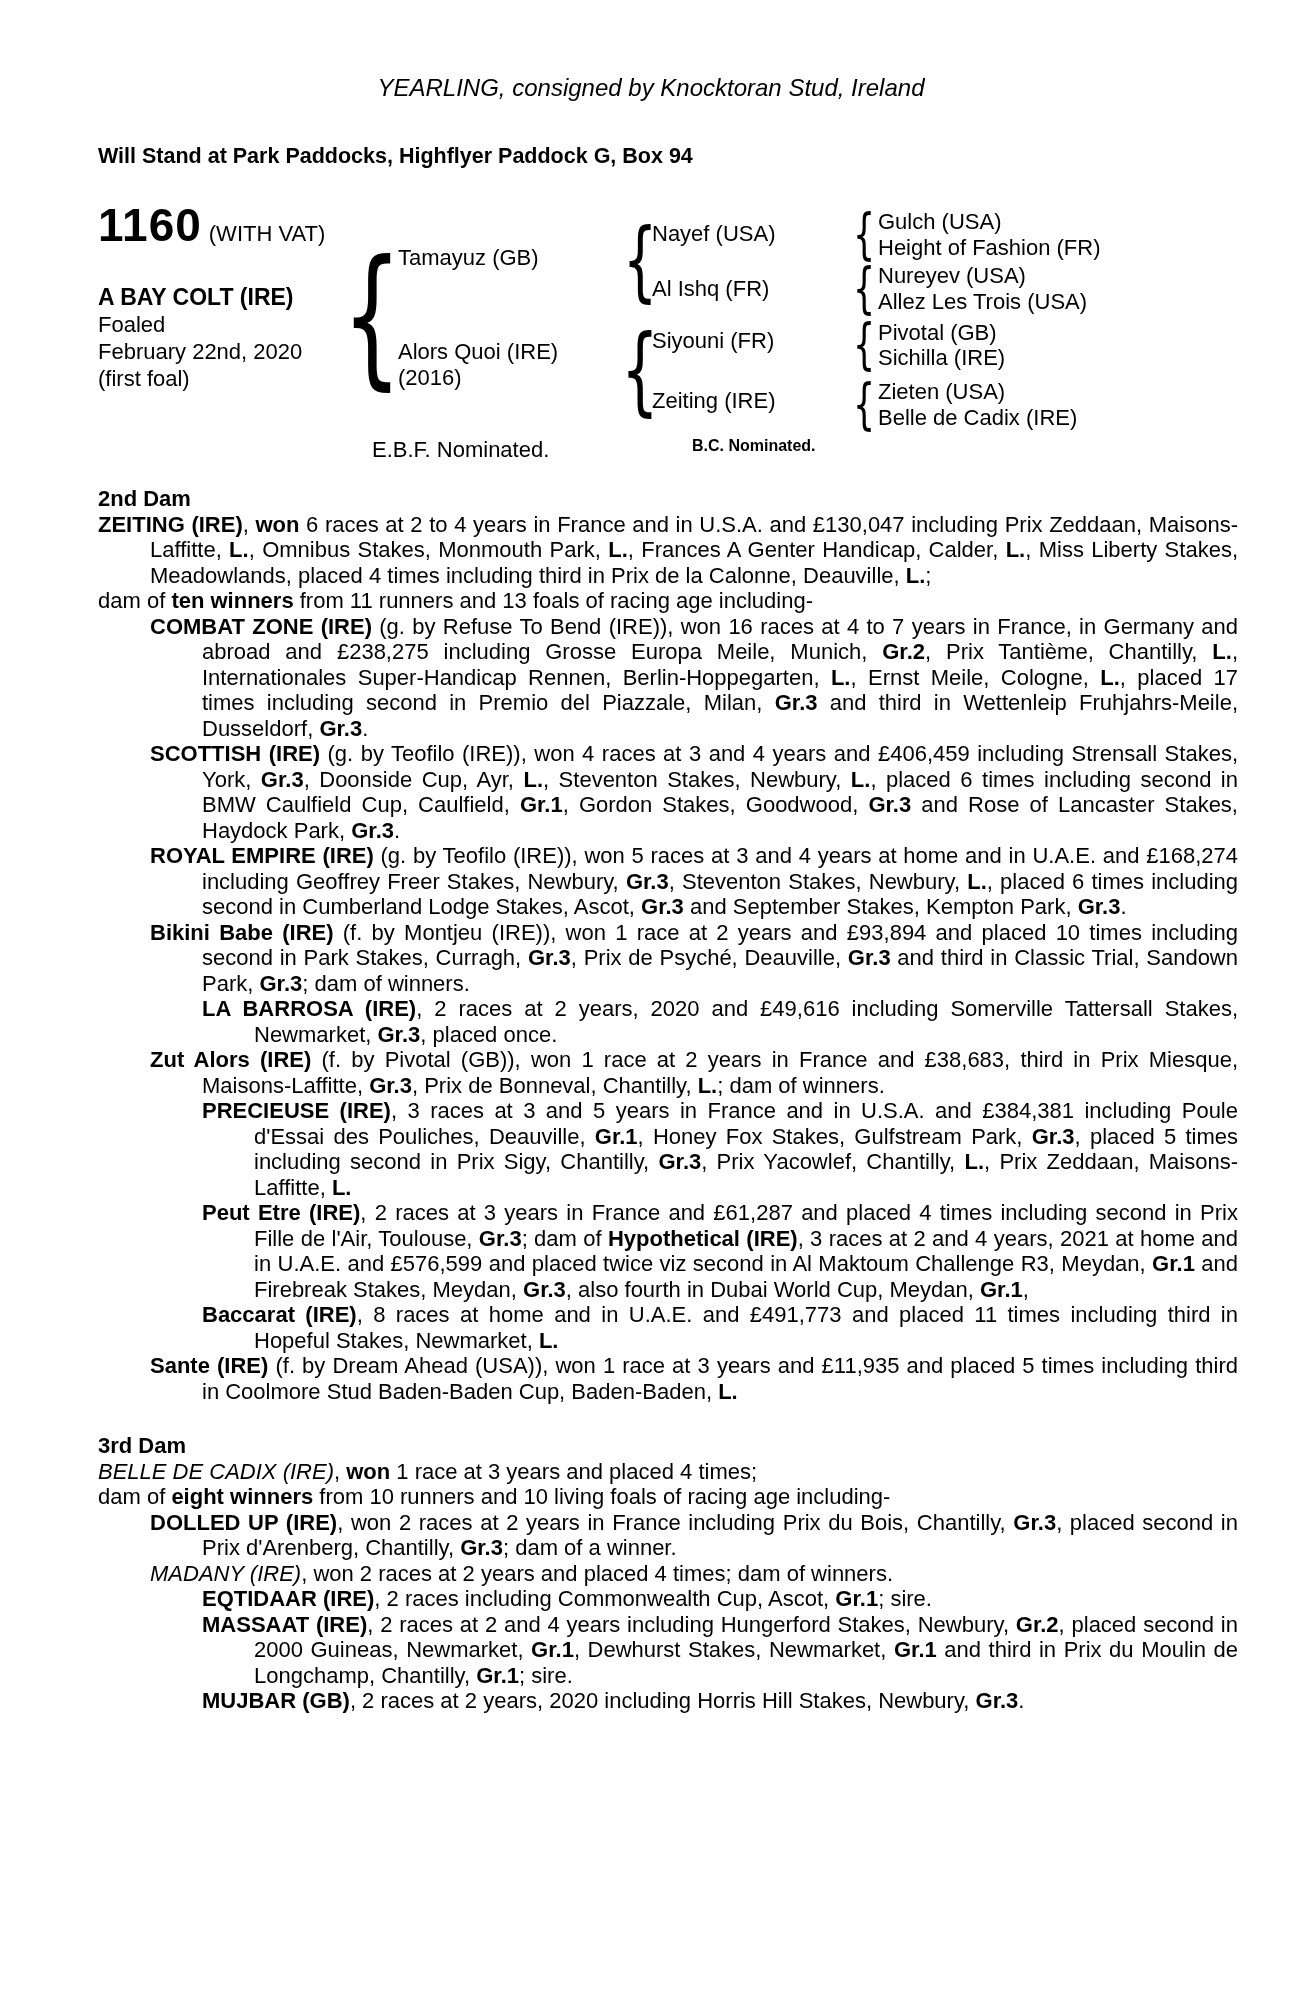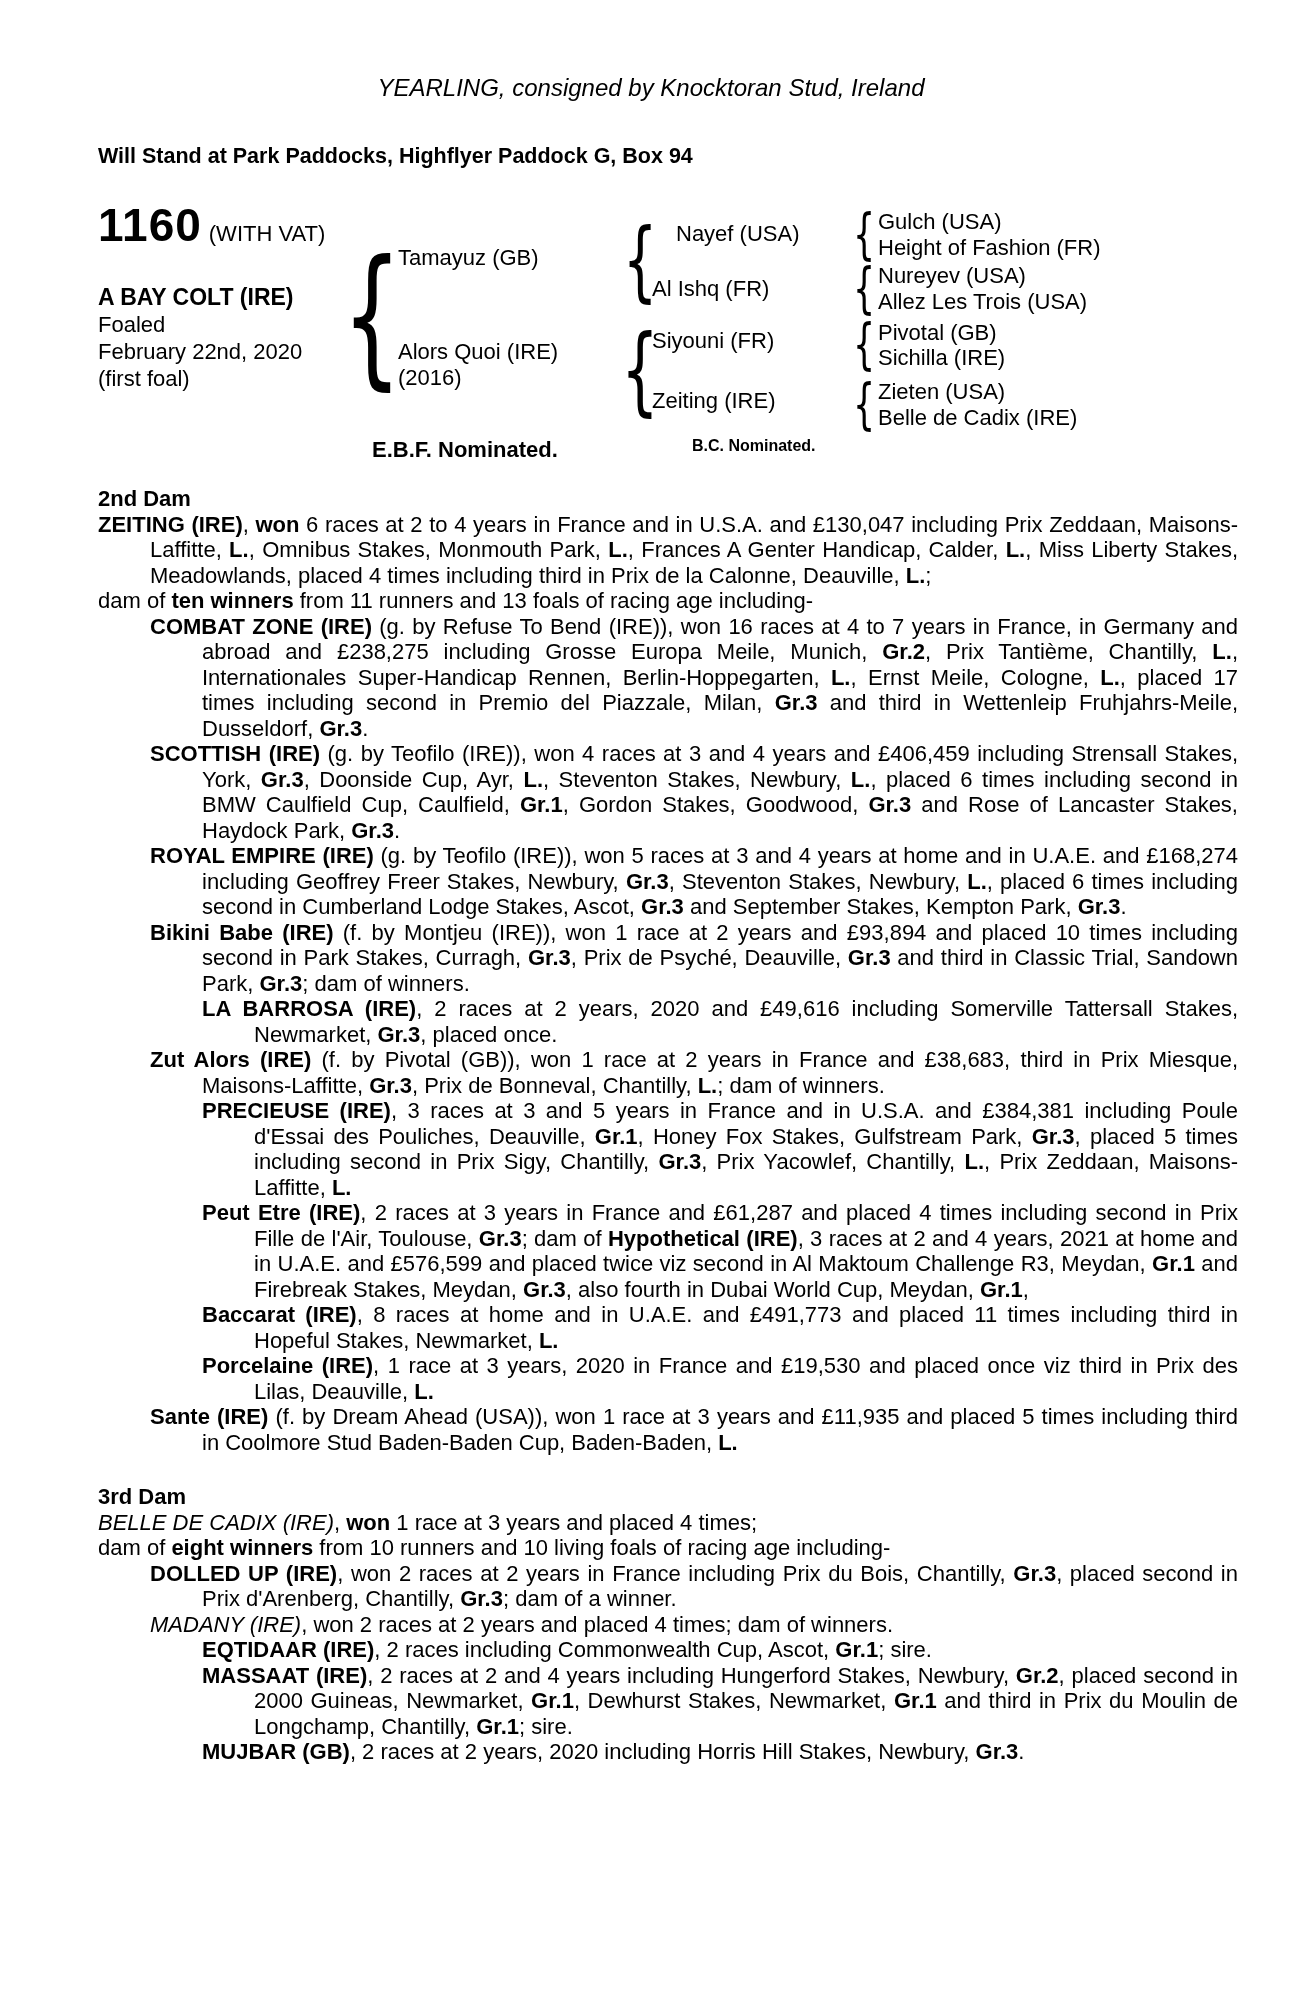--- a/index.html
+++ b/index.html
@@ -14,38 +14,38 @@
   #lot{top:198px;left:98px;}
   #lot .num{font-size:46px;font-weight:700;letter-spacing:1px;vertical-align:baseline;}
   #lot .vat{font-size:22px;margin-left:7px;}
   #colt{top:284px;left:98px;font-weight:700;font-size:23px;}
   #foaled{top:312px;left:98px;}
   #foaldate{top:339px;left:98px;}
   #foalnote{top:366px;left:98px;}
   #sire{top:245px;left:398px;}
   #dam{top:339px;left:398px;}
   #dam span{display:block;}
-  #sire-sire{top:221px;left:652px;margin-left:24px;}
+  #sire-sire{top:221px;left:652px;}
   #sire-dam{top:276px;left:652px;}
   #dam-sire{top:328px;left:652px;}
   #dam-dam{top:388px;left:652px;}
   .gp{left:878px;}
   #gp0{top:209px;} #gp1{top:235px;} #gp2{top:263px;} #gp3{top:289px;}
   #gp4{top:320px;} #gp5{top:345px;} #gp6{top:379px;} #gp7{top:405px;}
   .brace{
     position:absolute;font-family:"DejaVu Sans",sans-serif;font-weight:400;
     transform:translate(-50%,-50%) scale(0.62,1);line-height:1;
   }
   #br1{font-size:152px;left:372px;top:316px;}
   #br2a{font-size:88px;left:640px;top:260px;}
   #br2b{font-size:96px;left:640px;top:370px;}
   .br3{font-size:56px;left:864px;}
   #br3a{top:234px;} #br3b{top:288px;} #br3c{top:344px;} #br3d{top:404px;}
   .brace::before{content:"{";}
-  #ebf{top:437px;left:372px;font-weight:700;font-size:22px;}
+  #ebf{top:437px;left:372px;font-weight:400;font-size:22px;}
   #bc{top:437px;left:692px;font-weight:700;font-size:16px;}
   #damtext{position:absolute;left:98px;top:486px;width:1140px;font-size:22px;line-height:25.5px;}
   .sec-heading{font-weight:700;}
   .dam-section + .dam-section .sec-heading{margin-top:29px;}
   .para{text-align:justify;}
   .ind0{padding-left:52px;text-indent:-52px;}
   .ind1{padding-left:104px;text-indent:-52px;}
   .ind2{padding-left:156px;text-indent:-52px;}
   .b{font-weight:700;}
   .i{font-style:italic;}
@@ -103,21 +103,20 @@
         <div class="para ind0"><span>dam of </span><span class="b">ten winners</span><span> from 11 runners and 13 foals of racing age including-</span></div>
         <div class="para ind1"><span class="b">COMBAT ZONE (IRE)</span><span> (g. by Refuse To Bend (IRE)), won 16 races at 4 to 7 years in France, in Germany and abroad and £238,275 including Grosse Europa Meile, Munich, </span><span class="b">Gr.2</span><span>, Prix Tantième, Chantilly, </span><span class="b">L.</span><span>, Internationales Super-Handicap Rennen, Berlin-Hoppegarten, </span><span class="b">L.</span><span>, Ernst Meile, Cologne, </span><span class="b">L.</span><span>, placed 17 times including second in Premio del Piazzale, Milan, </span><span class="b">Gr.3</span><span> and third in Wettenleip Fruhjahrs-Meile, Dusseldorf, </span><span class="b">Gr.3</span><span>.</span></div>
         <div class="para ind1"><span class="b">SCOTTISH (IRE)</span><span> (g. by Teofilo (IRE)), won 4 races at 3 and 4 years and £406,459 including Strensall Stakes, York, </span><span class="b">Gr.3</span><span>, Doonside Cup, Ayr, </span><span class="b">L.</span><span>, Steventon Stakes, Newbury, </span><span class="b">L.</span><span>, placed 6 times including second in BMW Caulfield Cup, Caulfield, </span><span class="b">Gr.1</span><span>, Gordon Stakes, Goodwood, </span><span class="b">Gr.3</span><span> and Rose of Lancaster Stakes, Haydock Park, </span><span class="b">Gr.3</span><span>.</span></div>
         <div class="para ind1"><span class="b">ROYAL EMPIRE (IRE)</span><span> (g. by Teofilo (IRE)), won 5 races at 3 and 4 years at home and in U.A.E. and £168,274 including Geoffrey Freer Stakes, Newbury, </span><span class="b">Gr.3</span><span>, Steventon Stakes, Newbury, </span><span class="b">L.</span><span>, placed 6 times including second in Cumberland Lodge Stakes, Ascot, </span><span class="b">Gr.3</span><span> and September Stakes, Kempton Park, </span><span class="b">Gr.3</span><span>.</span></div>
         <div class="para ind1"><span class="b">Bikini Babe (IRE)</span><span> (f. by Montjeu (IRE)), won 1 race at 2 years and £93,894 and placed 10 times including second in Park Stakes, Curragh, </span><span class="b">Gr.3</span><span>, Prix de Psyché, Deauville, </span><span class="b">Gr.3</span><span> and third in Classic Trial, Sandown Park, </span><span class="b">Gr.3</span><span>; dam of winners.</span></div>
         <div class="para ind2"><span class="b">LA BARROSA (IRE)</span><span>, 2 races at 2 years, 2020 and £49,616 including Somerville Tattersall Stakes, Newmarket, </span><span class="b">Gr.3</span><span>, placed once.</span></div>
         <div class="para ind1"><span class="b">Zut Alors (IRE)</span><span> (f. by Pivotal (GB)), won 1 race at 2 years in France and £38,683, third in Prix Miesque, Maisons-Laffitte, </span><span class="b">Gr.3</span><span>, Prix de Bonneval, Chantilly, </span><span class="b">L.</span><span>; dam of winners.</span></div>
         <div class="para ind2"><span class="b">PRECIEUSE (IRE)</span><span>, 3 races at 3 and 5 years in France and in U.S.A. and £384,381 including Poule d'Essai des Pouliches, Deauville, </span><span class="b">Gr.1</span><span>, Honey Fox Stakes, Gulfstream Park, </span><span class="b">Gr.3</span><span>, placed 5 times including second in Prix Sigy, Chantilly, </span><span class="b">Gr.3</span><span>, Prix Yacowlef, Chantilly, </span><span class="b">L.</span><span>, Prix Zeddaan, Maisons-Laffitte, </span><span class="b">L.</span></div>
         <div class="para ind2"><span class="b">Peut Etre (IRE)</span><span>, 2 races at 3 years in France and £61,287 and placed 4 times including second in Prix Fille de l'Air, Toulouse, </span><span class="b">Gr.3</span><span>; dam of </span><span class="b">Hypothetical (IRE)</span><span>, 3 races at 2 and 4 years, 2021 at home and in U.A.E. and £576,599 and placed twice viz second in Al Maktoum Challenge R3, Meydan, </span><span class="b">Gr.1</span><span> and Firebreak Stakes, Meydan, </span><span class="b">Gr.3</span><span>, also fourth in Dubai World Cup, Meydan, </span><span class="b">Gr.1</span><span>,</span></div>
         <div class="para ind2"><span class="b">Baccarat (IRE)</span><span>, 8 races at home and in U.A.E. and £491,773 and placed 11 times including third in Hopeful Stakes, Newmarket, </span><span class="b">L.</span></div>
-        <div class="para ind2"><span class="b">Porcelaine (IRE)</span><span>, 1 race at 3 years, 2020 in France and £19,530 and placed once viz third in Prix des Lilas, Deauville, </span><span class="b">L.</span></div>
         <div class="para ind1"><span class="b">Sante (IRE)</span><span> (f. by Dream Ahead (USA)), won 1 race at 3 years and £11,935 and placed 5 times including third in Coolmore Stud Baden-Baden Cup, Baden-Baden, </span><span class="b">L.</span></div>
       </div>
   </div>
   <div class="dam-section">
     <div class="sec-heading">3rd Dam</div>
     <div>
         <div class="para ind0"><span class="i">BELLE DE CADIX (IRE)</span><span>, </span><span class="b">won</span><span> 1 race at 3 years and placed 4 times;</span></div>
         <div class="para ind0"><span>dam of </span><span class="b">eight winners</span><span> from 10 runners and 10 living foals of racing age including-</span></div>
         <div class="para ind1"><span class="b">DOLLED UP (IRE)</span><span>, won 2 races at 2 years in France including Prix du Bois, Chantilly, </span><span class="b">Gr.3</span><span>, placed second in Prix d'Arenberg, Chantilly, </span><span class="b">Gr.3</span><span>; dam of a winner.</span></div>
         <div class="para ind1"><span class="i">MADANY (IRE)</span><span>, won 2 races at 2 years and placed 4 times; dam of winners.</span></div>

